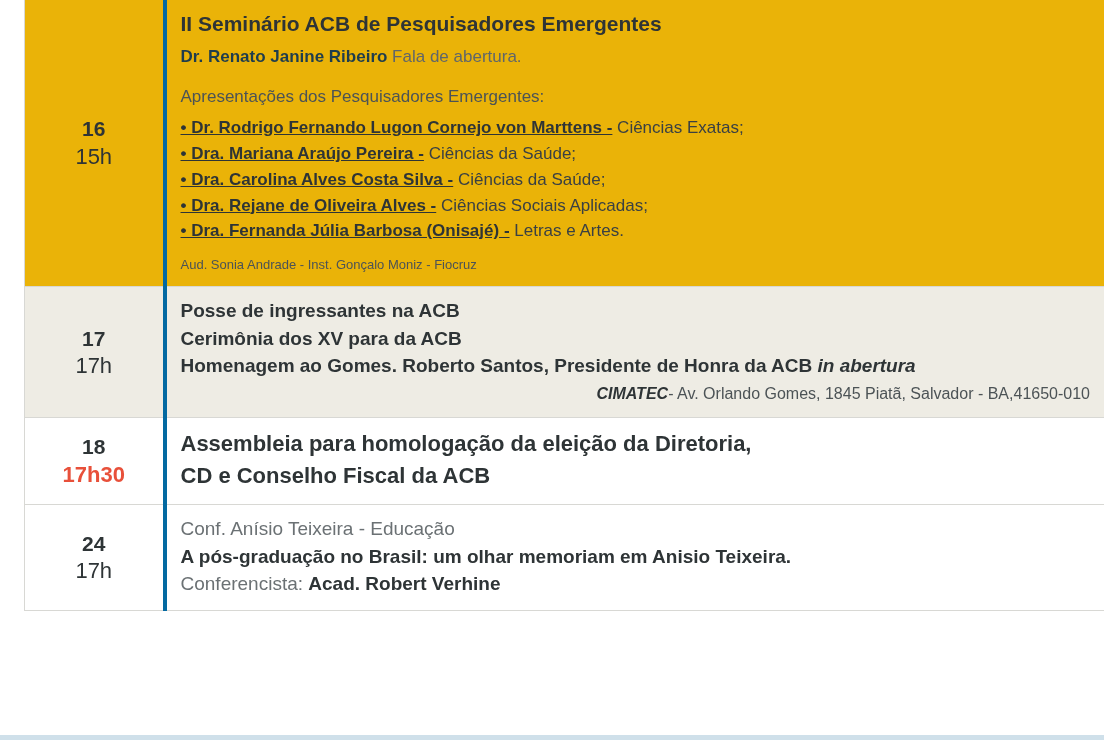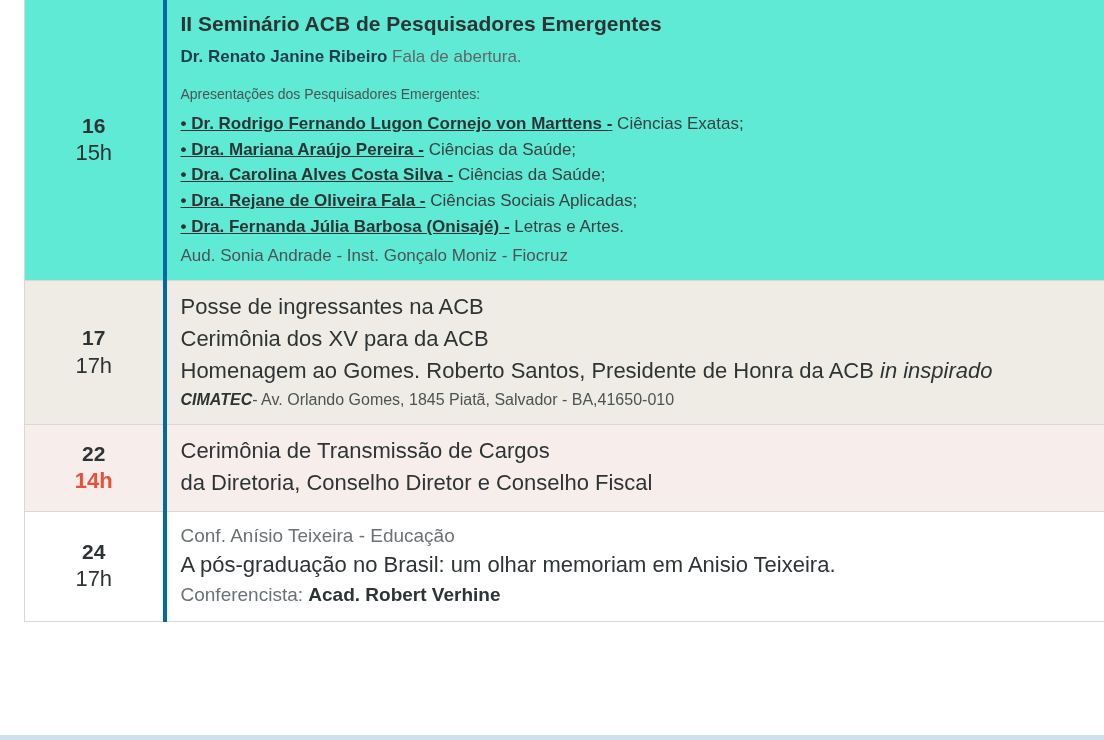--- a/index.html
+++ b/index.html
@@ -43,21 +43,21 @@
     box-sizing: border-box;
     vertical-align: middle;
   }
   .left-edge {
     width: 22px;
     border-right: 1px solid #d8d8d4;
     background: #ffffff;
   }
   .row-shade-grey .day-cell,
   .row-shade-grey .content-cell {
-    background: #5eead4;
+    background: #eab308;
   }
   .row-shade-beige .day-cell,
   .row-shade-beige .content-cell {
     background: #eeece4;
   }
   .row-shade-white .day-cell,
   .row-shade-white .content-cell {
     background: #ffffff;
   }
   .row-shade-pink .day-cell,
@@ -90,55 +90,56 @@
     font-size: 17px;
     line-height: 1.35;
     color: #60666a;
     margin-bottom: 2px;
   }
   .speaker-name {
     font-weight: bold;
     color: #1f3d4d;
   }
   .sub-line {
-    font-size: 14px;
+    font-size: 17px;
     color: #4c5356;
     line-height: 1.4;
     margin-bottom: 6px;
     margin-top: 16px;
   }
   .bullet {
     font-size: 17px;
     line-height: 1.52;
     color: #3a4043;
   }
   .bullet b {
     color: #2e3436;
     text-decoration: underline;
   }
   .venue {
-    font-size: 17px;
+    font-size: 13px;
     color: #4c5356;
     line-height: 1.4;
-    margin-top: 4px;
+    margin-top: 12px;
   }
   .bold-line {
-    font-size: 22px;
-    font-weight: normal;
+    font-size: 19px;
+    font-weight: bold;
     color: #2e3436;
     line-height: 1.45;
   }
   .bold-line .ital {
     font-style: italic;
   }
   .venue-small {
     font-size: 16px;
     color: #4c5356;
     line-height: 1.4;
     margin-top: 3px;
+    text-align: right;
   }
   .venue-small .place {
     font-weight: bold;
     font-style: italic;
     color: #2e3436;
   }
   .big-bold {
     font-size: 22px;
     font-weight: bold;
     color: #2e3436;
@@ -185,60 +186,60 @@
           <div class="bullet">
             <b>• Dr. Rodrigo Fernando Lugon Cornejo von Marttens -</b><span> Ciências Exatas;</span>
           </div>
           <div class="bullet">
             <b>• Dra. Mariana Araújo Pereira -</b><span> Ciências da Saúde;</span>
           </div>
           <div class="bullet">
             <b>• Dra. Carolina Alves Costa Silva -</b><span> Ciências da Saúde;</span>
           </div>
           <div class="bullet">
-            <b>• Dra. Rejane de Oliveira Fala -</b><span> Ciências Sociais Aplicadas;</span>
+            <b>• Dra. Rejane de Oliveira Alves -</b><span> Ciências Sociais Aplicadas;</span>
           </div>
           <div class="bullet">
             <b>• Dra. Fernanda Júlia Barbosa (Onisajé) -</b><span> Letras e Artes.</span>
           </div>
 
           <div class="venue">Aud. Sonia Andrade - Inst. Gonçalo Moniz - Fiocruz</div>
         </td>
       </tr>
 
       <tr class="row-shade-beige">
         <td class="left-edge"></td>
         <td class="day-cell">
           <div class="day-num">17</div>
           <div class="day-time">17h</div>
         </td>
         <td class="content-cell">
           <div class="bold-line">Posse de ingressantes na ACB</div>
           <div class="bold-line">Cerimônia dos XV para da ACB</div>
           <div class="bold-line">
-            <span>Homenagem ao Gomes. Roberto Santos, Presidente de Honra da ACB </span><span class="ital">in inspirado</span>
+            <span>Homenagem ao Gomes. Roberto Santos, Presidente de Honra da ACB </span><span class="ital">in abertura</span>
           </div>
           <div class="venue-small">
             <span class="place">CIMATEC</span><span>- Av. Orlando Gomes, 1845 Piatã, Salvador - BA,41650-010</span>
           </div>
         </td>
       </tr>
 
-
-      <tr class="row-shade-pink">
-        <td class="left-edge"></td>
-        <td class="day-cell">
-          <div class="day-num">22</div>
-          <div class="day-time red">14h</div>
-        </td>
-        <td class="content-cell">
-          <div class="bold-line">Cerimônia de Transmissão de Cargos</div>
-          <div class="bold-line">da Diretoria, Conselho Diretor e Conselho Fiscal</div>
-        </td>
-      </tr>
+      <tr class="row-shade-white">
+        <td class="left-edge"></td>
+        <td class="day-cell">
+          <div class="day-num">18</div>
+          <div class="day-time red">17h30</div>
+        </td>
+        <td class="content-cell">
+          <div class="big-bold">Assembleia para homologação da eleição da Diretoria,</div>
+          <div class="big-bold">CD e Conselho Fiscal da ACB</div>
+        </td>
+      </tr>
+
 
       <tr class="row-shade-white">
         <td class="left-edge"></td>
         <td class="day-cell">
           <div class="day-num">24</div>
           <div class="day-time">17h</div>
         </td>
         <td class="content-cell">
           <div class="plain-line">Conf. Anísio Teixeira - Educação</div>
           <div class="bold-line">A pós-graduação no Brasil: um olhar memoriam em Anisio Teixeira.</div>

